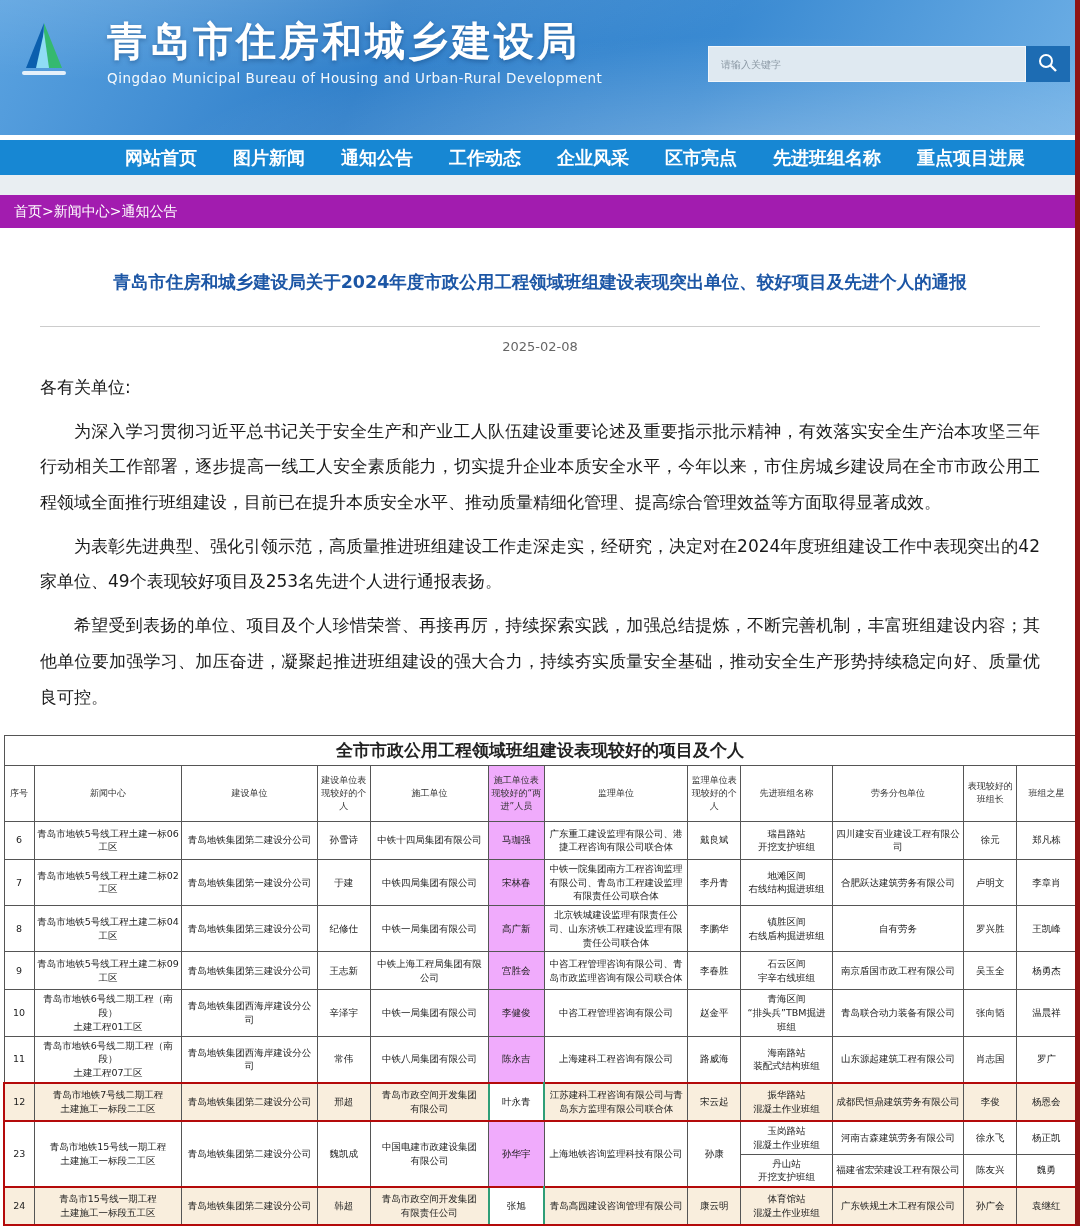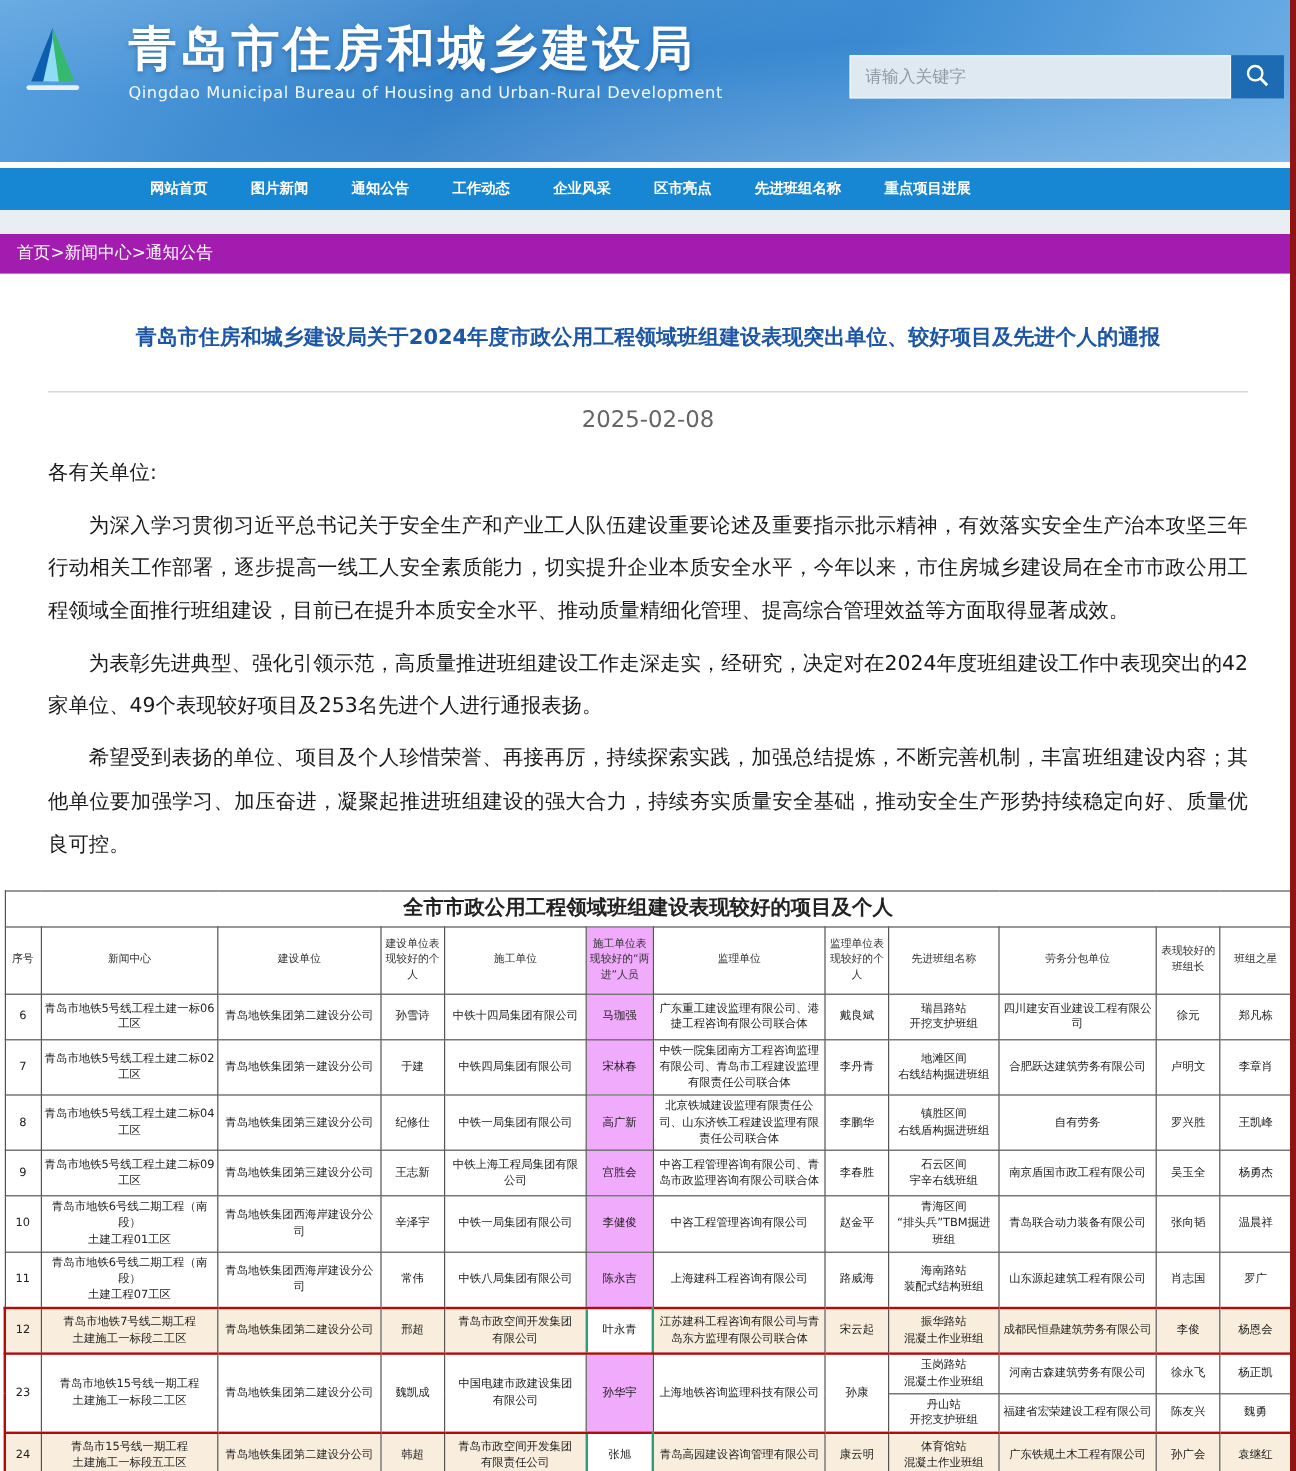--- a/index.html
+++ b/index.html
@@ -24,46 +24,46 @@
   .logo { position:absolute; left:16px; top:20px; }
   .banner-titles { position:absolute; left:107px; top:18px; color:#fff; }
   .site-title {
     margin:0; font-size:40px; font-weight:bold; letter-spacing:3px; color:#fff;
     text-shadow:0 2px 4px rgba(0,40,90,.35); line-height:1.15;
   }
   .site-subtitle { font-size:13.5px; letter-spacing:.5px; margin-top:6px; opacity:.95; }
   .search { position:absolute; right:10px; top:46px; display:flex; z-index:5; }
   .search input {
     width:318px; height:36px; border:1px solid #f2f6fa; background:#dfe9f1;
-    font-size:14px; padding:0 12px; color:#c2410c; outline:none;
+    font-size:10px; padding:0 12px; color:#c2410c; outline:none;
     font-family:"DejaVu Sans", sans-serif;
   }
   .search input::placeholder { color:#8d9aa6; }
   .search button { width:44px; height:36px; border:none; background:#1d6cb3; cursor:pointer; display:flex; align-items:center; justify-content:center; }
 
   
   .nav {
     height:40px; background:#1787d3; border-top:5px solid #fff;
     display:flex; align-items:center; padding-left:125px; gap:36px;
   }
-  .nav span { color:#fff; font-size:12px; font-weight:bold; cursor:pointer; white-space:nowrap; }
+  .nav span { color:#fff; font-size:18px; font-weight:bold; cursor:pointer; white-space:nowrap; }
   .gap-strip { height:20px; background:#e9eef2; }
   .breadcrumb {
     height:33px; line-height:33px; background:#a21caf; color:#fff;
     font-size:14px; padding-left:14px;
   }
 
   
   .article { padding:40px 40px 6px; }
   .article-title {
     margin:0 0 30px; text-align:center; color:#1c56a5;
     font-size:17.5px; font-weight:bold; line-height:1.6;
   }
   .article hr { border:none; border-top:1px solid #ccc; margin:0 0 12px; }
-  .article .date { text-align:center; color:#666; font-size:19px; margin-bottom:16px; }
+  .article .date { text-align:center; color:#666; font-size:13px; margin-bottom:16px; }
   .article p {
     font-size:17px; color:#1a1a1a; line-height:2.1; margin:8px 0;
     text-align:justify; text-indent:2em;
   }
   .article p.salutation { text-indent:0; }
 
   
   .tbl-wrap { padding:6px 3px 0; }
   table.tbl { width:100%; border-collapse:collapse; table-layout:fixed; }
   .tbl td, .tbl th {

